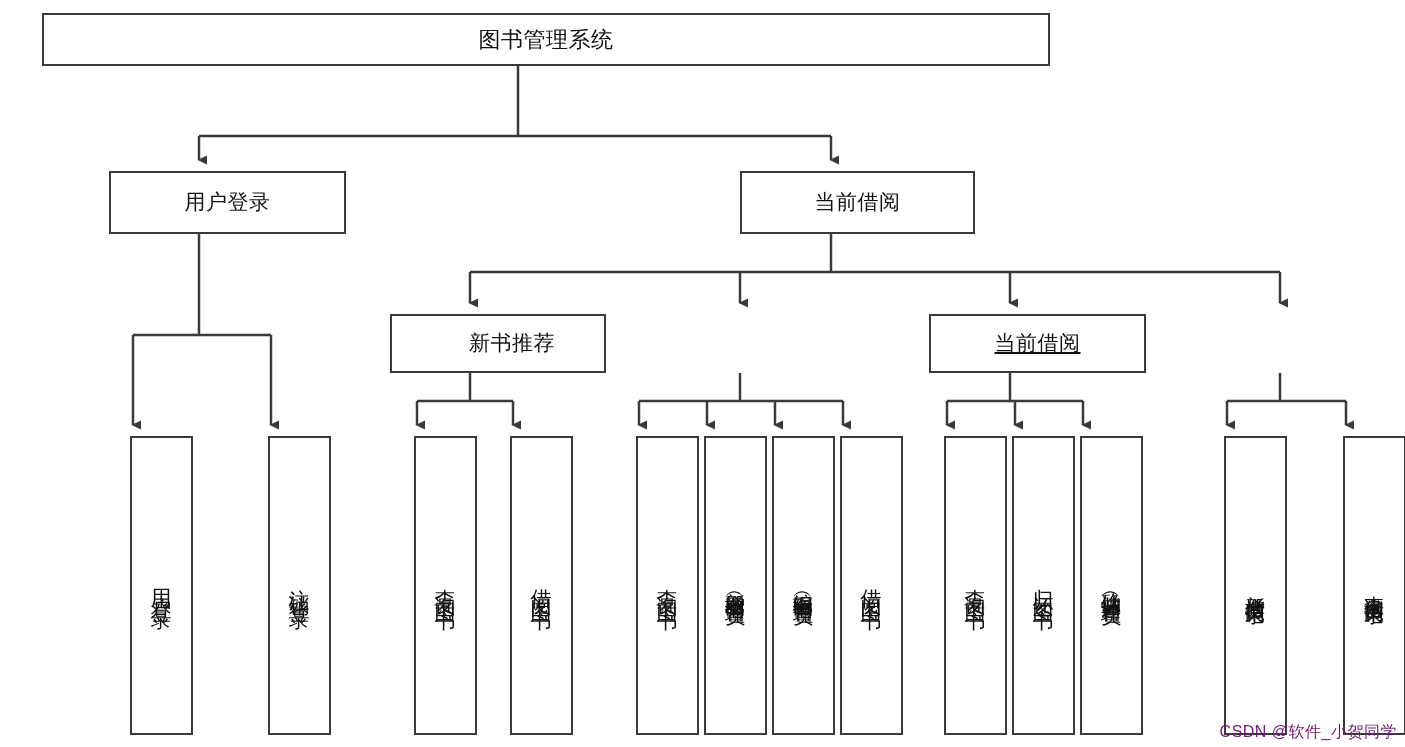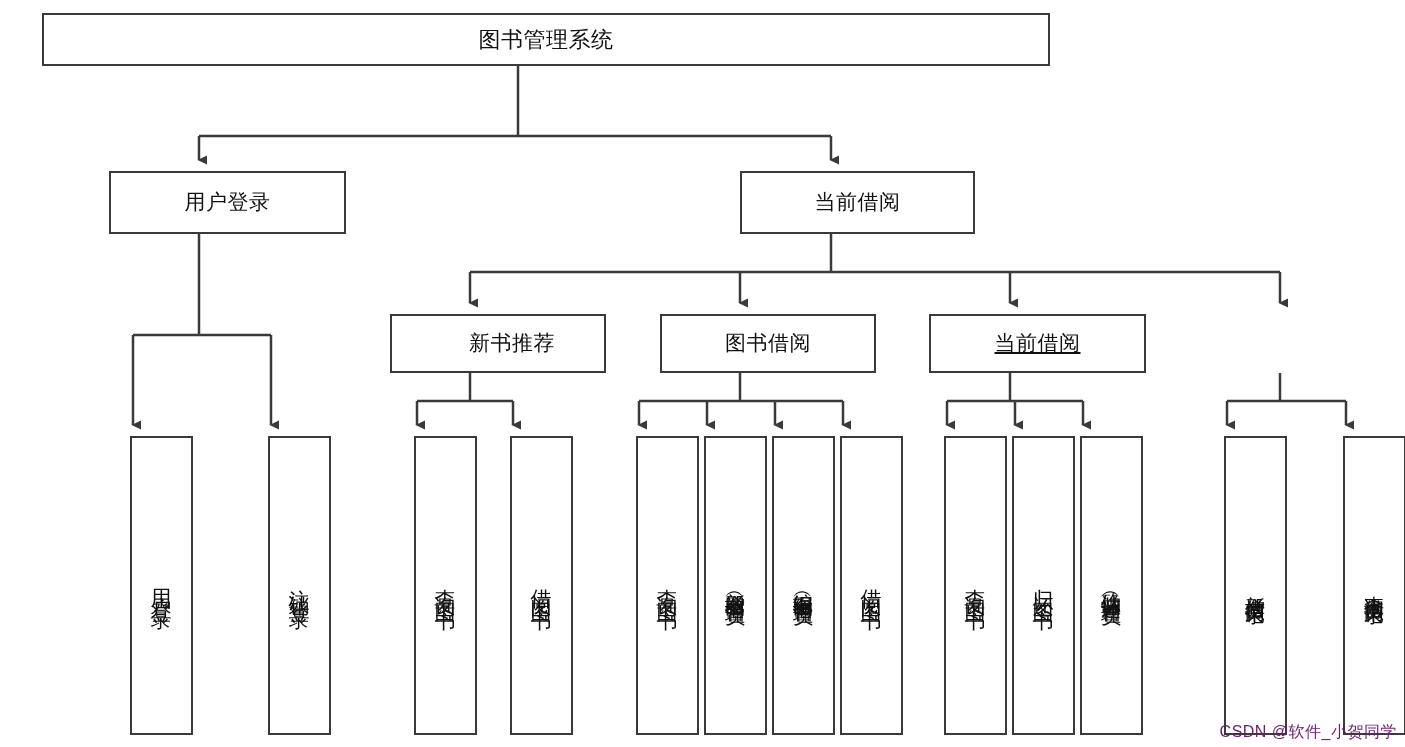--- a/index.html
+++ b/index.html
@@ -145,23 +145,20 @@
   <div class="node horiz" style="left:81px; top:171px; width:237px; height:63px;">
     <span class="node-label">用户登录</span>
   </div>
   <div class="node horiz" style="left:712px; top:171px; width:235px; height:63px;">
     <span class="node-label">当前借阅</span>
   </div>
 
   <div class="node horiz" style="left:362px; top:314px; width:216px; height:59px;padding-left:28px;">
     <span class="node-label">新书推荐</span>
   </div>
-  <div class="node horiz" style="left:632px; top:314px; width:216px; height:59px;">
-    <span class="node-label">图书借阅</span>
-  </div>
   <div class="node horiz" style="left:901px; top:314px; width:217px; height:59px;text-decoration:underline;">
     <span class="node-label">当前借阅</span>
   </div>
 
   <div class="node vert" style="left:102px; top:436px; width:63px; height:299px;">
     <span class="node-label">用户登录</span>
   </div>
   <div class="node vert" style="left:240px; top:436px; width:63px; height:299px;">
     <span class="node-label">注销登录</span>
   </div>

